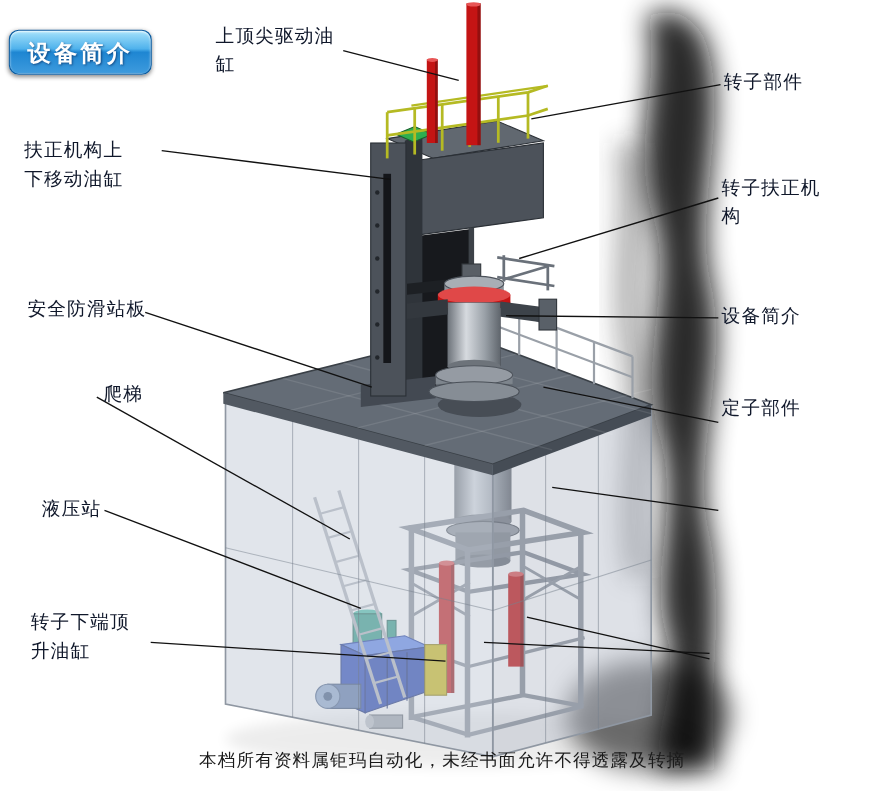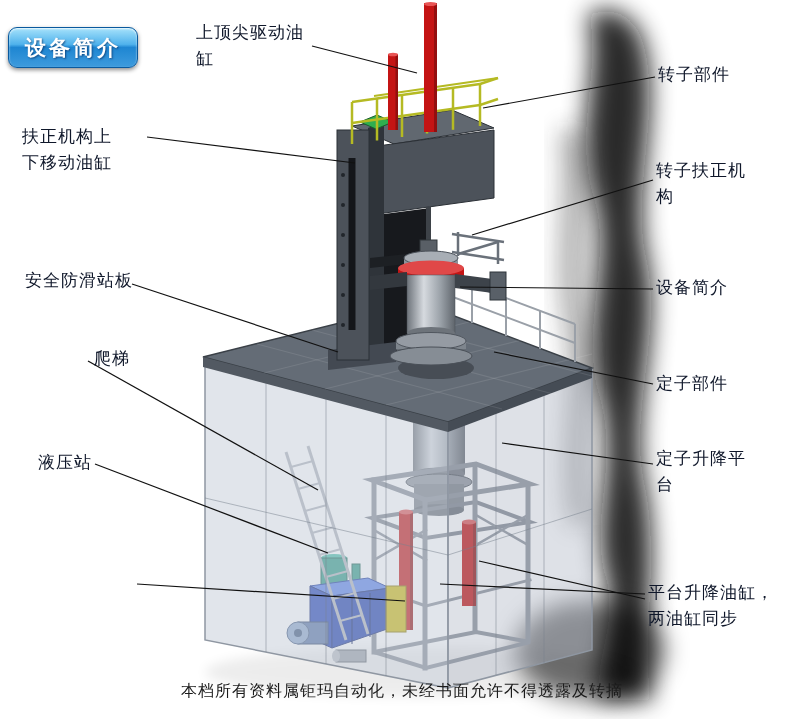--- a/index.html
+++ b/index.html
@@ -22,21 +22,21 @@
     position:absolute;color:#0f172a;font-size:17px;line-height:1.5;
     white-space:pre-line;letter-spacing:1px;
   }
   #lbl-top{left:196px;top:20px;}
   #lbl-fence{left:658px;top:62px;}
   #lbl-centering{left:22px;top:124px;}
   #lbl-rotor-mech{left:656px;top:158px;}
   #lbl-antislip{left:25px;top:268px;text-align:center;}
   #lbl-rotor-part{left:656px;top:275px;}
   #lbl-ladder{left:50px;top:346px;margin-left:44px;}
-  #lbl-stator-part{left:656px;top:371px;}
+  #lbl-stator-part{left:656px;top:358px;}
   #lbl-hydraulic{left:38px;top:450px;}
   #lbl-stator-lift{left:656px;top:446px;}
   #lbl-rotor-jack{left:28px;top:553px;}
   #lbl-platform-cyl{left:648px;top:580px;}
   #footer{
     position:absolute;left:0;top:681px;width:804px;text-align:center;
     font-size:16px;color:#1a1a1a;letter-spacing:1px;
   }
   .red-fill{fill:var(--cylinder-red,#c41414);}
   .yellow-stroke{stroke:var(--railing-yellow,#b5ba23);}
@@ -277,20 +277,18 @@
 <div class="lbl" id="lbl-fence">转子部件</div>
 <div class="lbl" id="lbl-centering">扶正机构上
 下移动油缸</div>
 <div class="lbl" id="lbl-rotor-mech">转子扶正机
 构</div>
 <div class="lbl" id="lbl-antislip">安全防滑站板</div>
 <div class="lbl" id="lbl-rotor-part">设备简介</div>
 <div class="lbl" id="lbl-ladder">爬梯</div>
 <div class="lbl" id="lbl-stator-part">定子部件</div>
 <div class="lbl" id="lbl-hydraulic">液压站</div>
-<div class="lbl" id="lbl-stator-lift">定子升降平
-台</div>
-<div class="lbl" id="lbl-platform-cyl">平台升降油缸，
-两油缸同步</div>
+<div class="lbl" id="lbl-rotor-jack">转子下端顶
+升油缸</div>
 
 <div id="footer">本档所有资料属钜玛自动化，未经书面允许不得透露及转摘</div>
 
 </div>
 
 </body></html>

